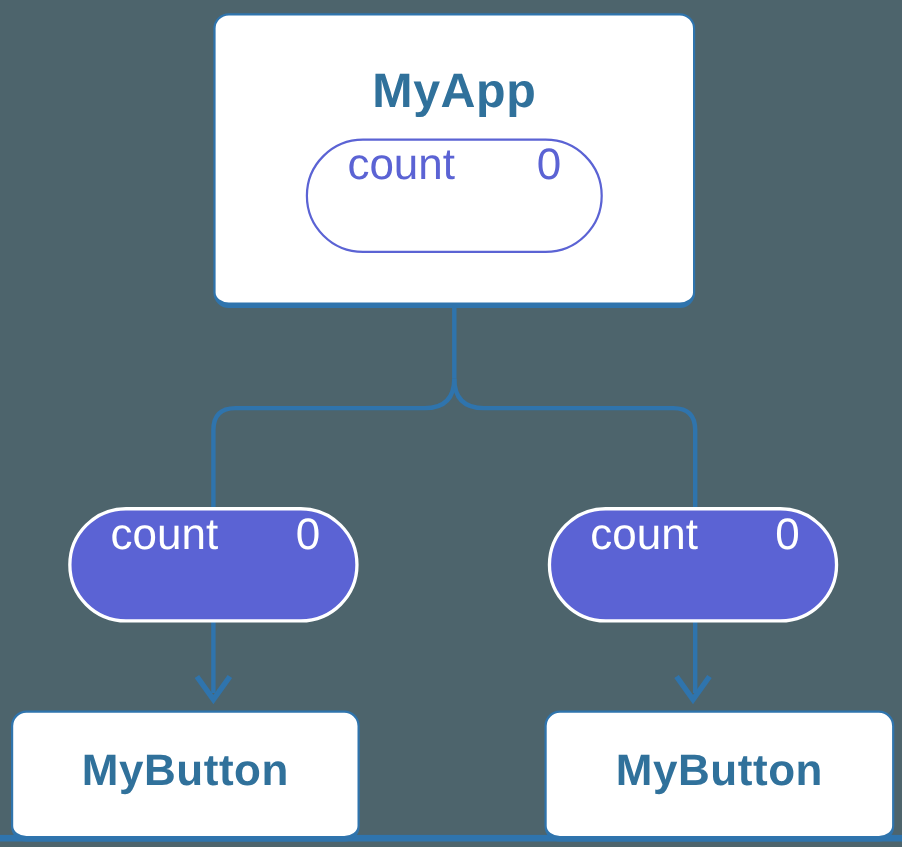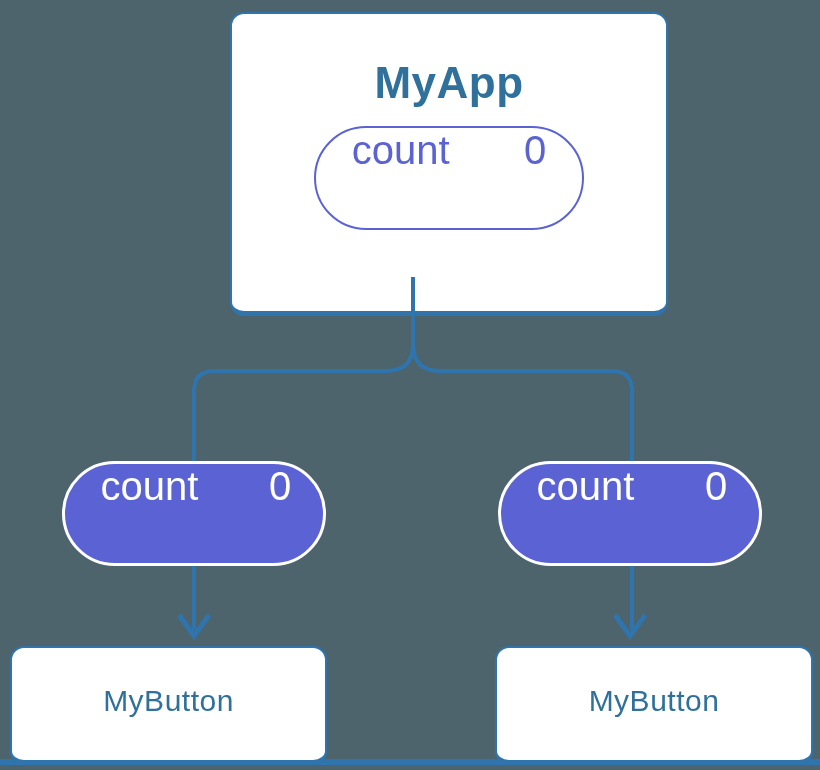--- a/index.html
+++ b/index.html
@@ -26,34 +26,34 @@
 
   
   .card {
     position:absolute;
     background:var(--card-bg);
     border:2.5px solid var(--line);
     border-bottom-width:5px;
     border-radius:14px;
     box-sizing:border-box;
   }
-  .app-card  { left:194px; top:12px;  width:438px; height:304px;margin-left:36px; }
+  .app-card  { left:194px; top:12px;  width:438px; height:268px; }
   .child-card-left  { left:10px;  top:646px; width:317px; height:119px; }
   .child-card-right { left:495px; top:646px; width:318px; height:119px; }
 
   .app-title {
     position:absolute; left:0; right:0; top:44px;
     text-align:center;
     font-size:44px; font-weight:700;
     color:var(--title-text);
     letter-spacing:0.5px;
   }
   .child-card-left, .child-card-right { display:flex; align-items:center; justify-content:center; }
   .child-title {
-    font-size:30px; font-weight:400;
+    font-size:40px; font-weight:700;
     color:var(--title-text);
     letter-spacing:0.5px;
     margin-top:-6px;
   }
 
   
   .pill {
     display:flex; align-items:flex-start;
     border-radius:999px;
     box-sizing:border-box;

